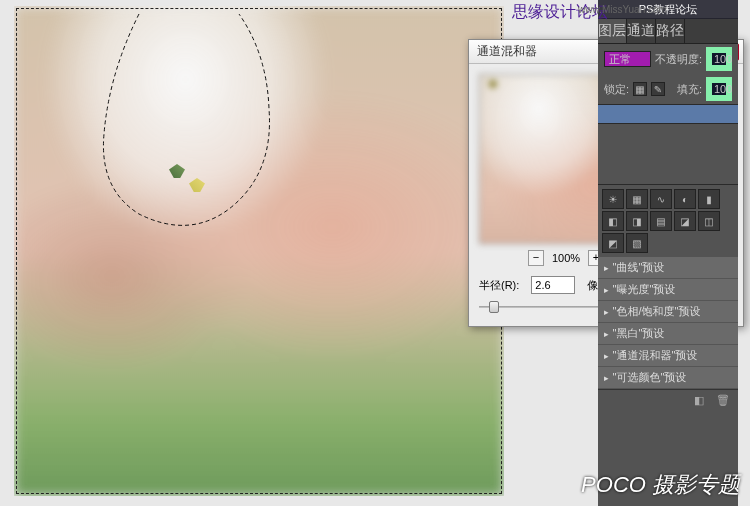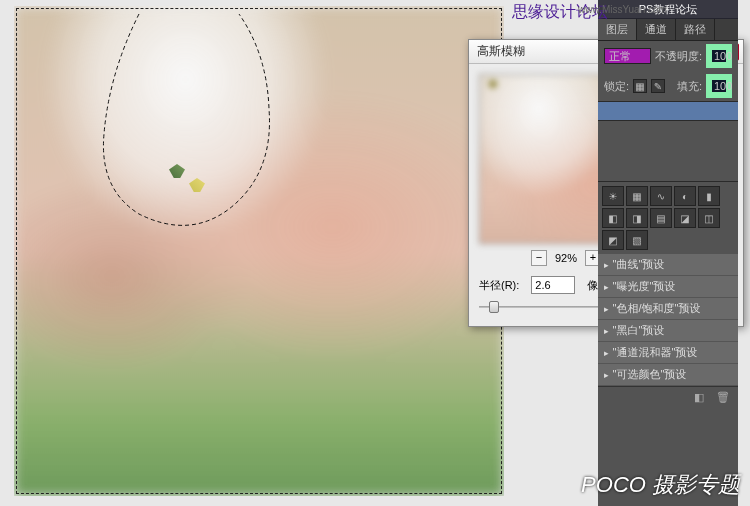--- a/index.html
+++ b/index.html
@@ -44,21 +44,21 @@
 .radius-input{width:44px;height:18px;border:1px solid #888;background:#fff;padding:0 3px;line-height:16px}
 .slider{margin:0 10px 12px;height:14px;position:relative}
 .slider-track{position:absolute;left:0;right:0;top:6px;height:2px;background:linear-gradient(#999,#ccc)}
 .slider-thumb{position:absolute;left:10px;top:1px;width:10px;height:12px;background:linear-gradient(#f4f4f4,#ccc);border:1px solid #777;border-radius:2px}
 
 
 .right{position:absolute;right:12px;top:0;width:140px;height:506px;background:#535353}
 .top-wm{position:absolute;right:0;top:0;width:140px;text-align:center;color:#fff;font-size:11px;background:rgba(30,30,50,0.5);padding:2px 0}
 .panel{background:#535353;color:#c8c8c8;border-top:1px solid #2a2a2a}
 .tabs{display:flex;background:#3d3d3d;border-bottom:1px solid #222}
-.tab{padding:3px 8px;font-size:11px;border-right:1px solid #222}
+.tab{padding:3px 0;font-size:14px;border-right:1px solid #222}
 .tab.active{background:#535353}
 .opt-row{display:flex;align-items:center;padding:3px 6px;gap:4px;font-size:11px;color:#c8c8c8}
 .sel{flex:1;height:16px;background:#a21caf;border:1px solid #222;color:#c8c8c8;padding:0 4px;line-height:14px}
 .val{width:26px;background:#0f172a;border:6px solid #86efac;padding:0 2px}
 .layer-row{background:#5b7aa8;color:#fff;padding:4px 6px;border-top:1px solid #2a2a2a;border-bottom:1px solid #2a2a2a;height:20px}
 .icon-strip{display:flex;flex-wrap:wrap;gap:2px;padding:4px;background:#535353}
 .icn{width:22px;height:20px;background:#3a3a3a;border:1px solid #222;display:flex;align-items:center;justify-content:center;color:#bbb;font-size:10px}
 .preset-list{background:#6a6a6a}
 .preset-item{padding:3px 6px;border-bottom:1px solid #555;color:#ddd;font-size:11px;display:flex;align-items:center}
 .preset-item::before{content:"▸";margin-right:4px;font-size:9px}
@@ -82,31 +82,31 @@
     <svg viewBox="0 0 230 300">
         <path d="M 60 0 Q 30 60 25 120 Q 20 175 60 200 Q 110 225 150 195 Q 195 160 190 95 Q 188 40 160 0" fill="none" stroke="#111" stroke-width="1" stroke-dasharray="4 3"></path>
       </svg>
   </div>
   <div class="butterfly b1"></div>
   <div class="butterfly b2"></div>
 </div>
 
 <div class="dialog">
   <div class="dlg-title">
-    <span>高斯模糊</span>
+    <span>通道混和器</span>
     <div class="dlg-close">×</div>
   </div>
   <div class="dlg-body">
     <div class="preview-wrap">
       <div class="preview">
         <div class="leaf"></div>
       </div>
       <div class="zoom-row">
         <div class="zoom-btn">−</div>
-        <span>92%</span>
+        <span>100%</span>
         <div class="zoom-btn">+</div>
       </div>
     </div>
     <div class="dlg-side">
       <div class="dlg-btn">确定</div>
       <div class="dlg-btn">取消</div>
       <div class="chk-row">
         <div class="chk"></div>
         <span>预览(P)</span>
       </div>

